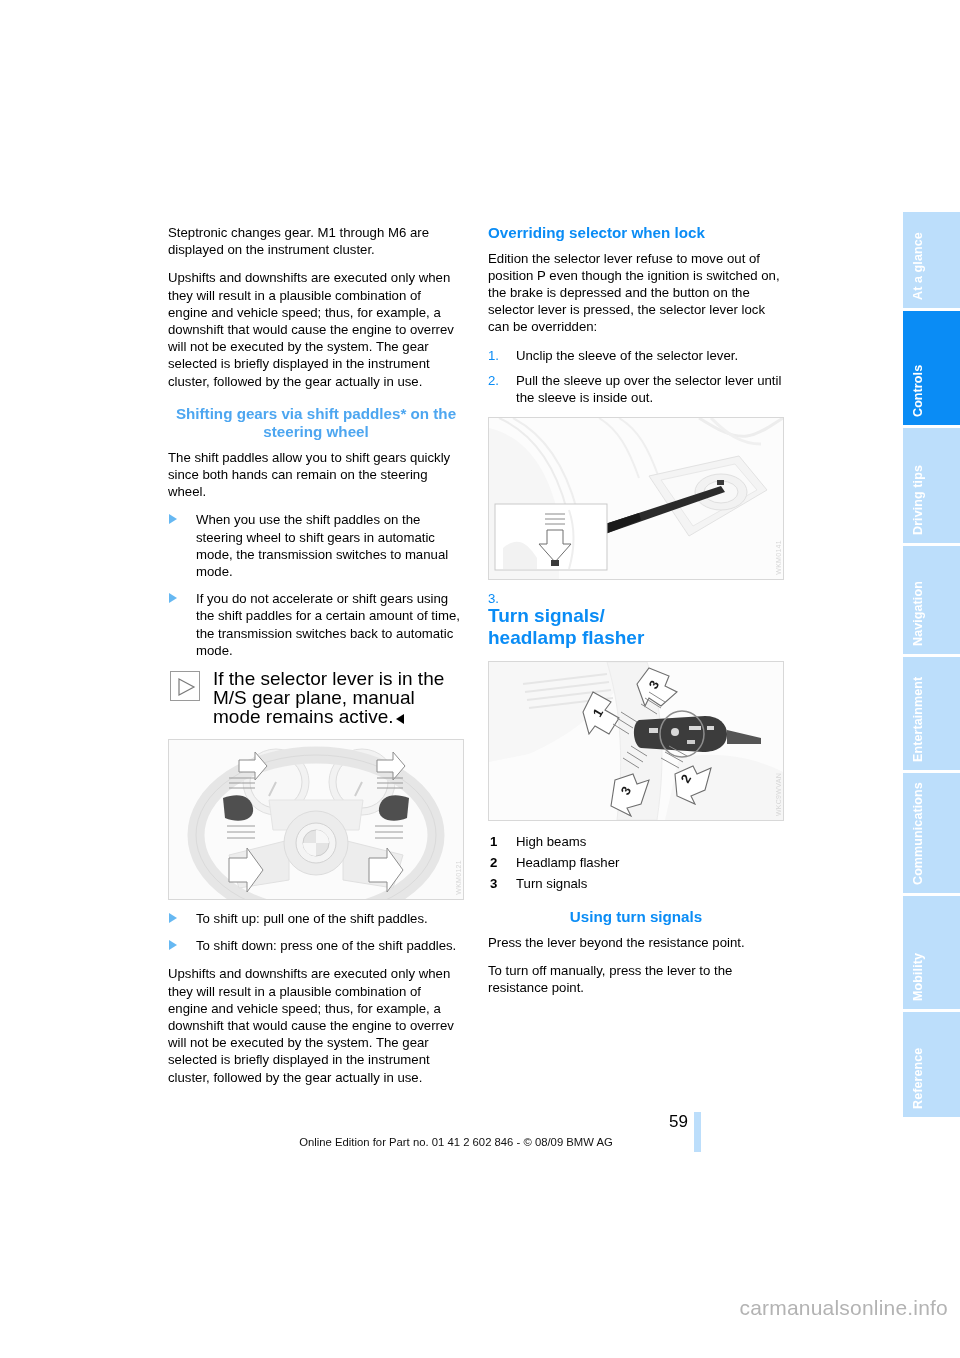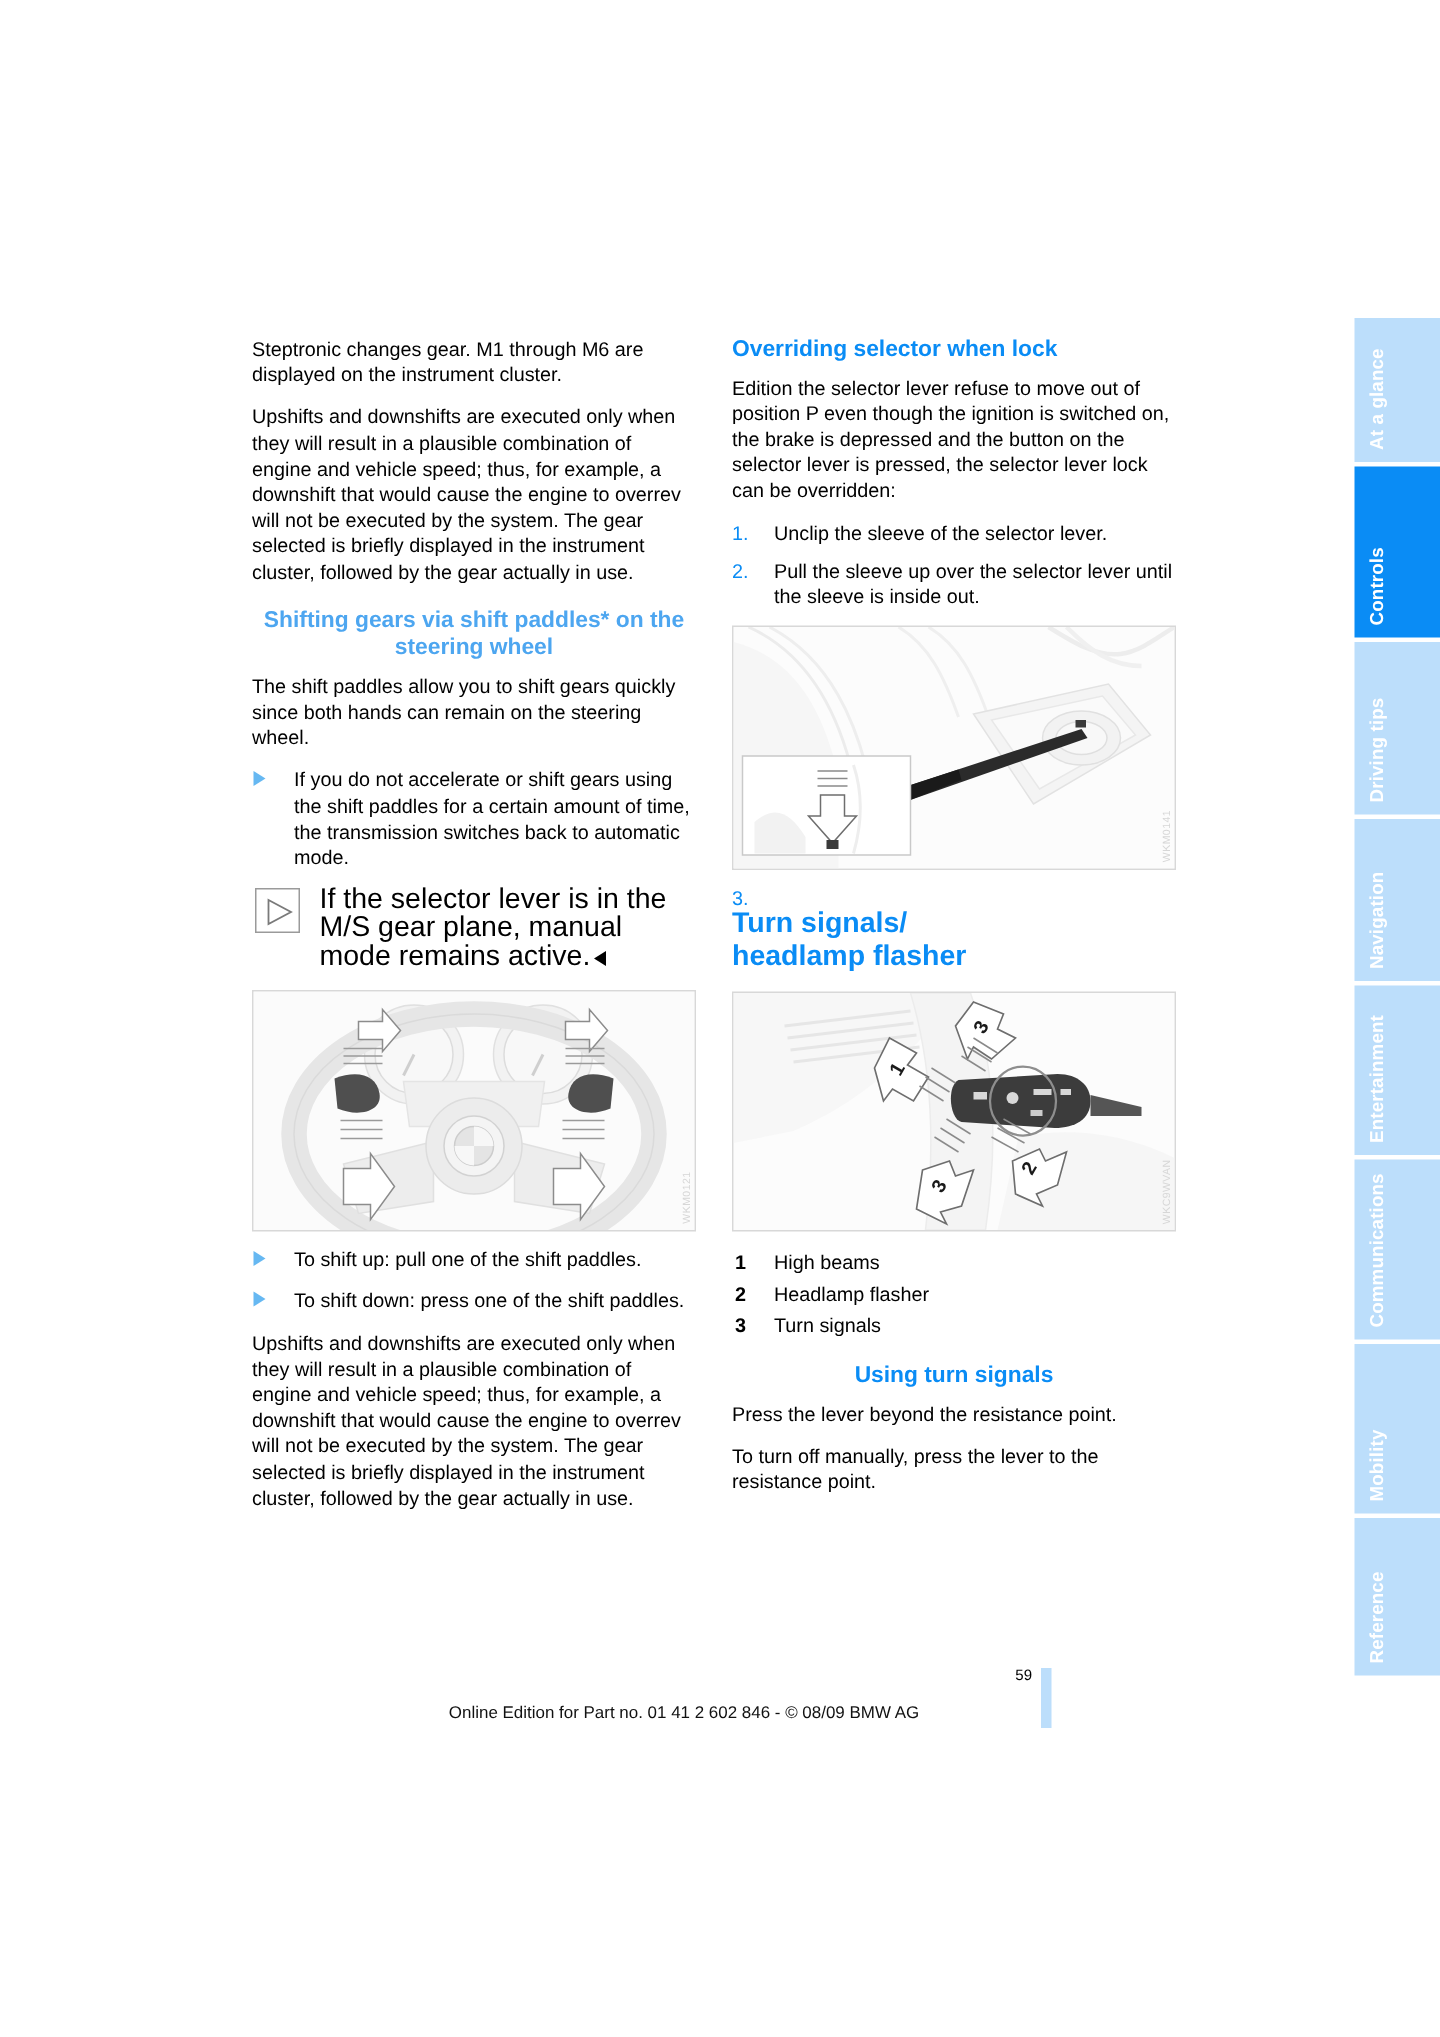--- a/index.html
+++ b/index.html
@@ -229,21 +229,21 @@
     letter-spacing: 0.3px;
   }
 
   .page-link { color: #0a8cf5; }
   #page-number {
     position: absolute;
     left: 640px;
     top: 1112px;
     width: 48px;
     text-align: right;
-    font-size: 10px;
+    font-size: 17px;
   }
   #footer-line {
     position: absolute;
     left: 196px;
     top: 1136px;
     width: 520px;
     text-align: center;
     font-size: 11.3px;
     color: #111;
   }
@@ -306,20 +306,24 @@
 
       <p class="body-text">Steptronic changes gear. M1 through M6 are displayed on the instrument cluster.</p>
 
       <p class="body-text">Upshifts and downshifts are executed only when they will result in a plausible combination of engine and vehicle speed; thus, for example, a downshift that would cause the engine to overrev will not be executed by the system. The gear selected is briefly displayed in the instrument cluster, followed by the gear actually in use.</p>
 
       <h2 class="h-blue">Shifting gears via shift paddles* on the steering wheel</h2>
 
       <p class="body-text">The shift paddles allow you to shift gears quickly since both hands can remain on the steering wheel.</p>
 
       <ul class="bullet-list">
+        <li class="bullet-item">
+          <span class="bullet-tri"></span>
+          <span>When you use the shift paddles on the steering wheel to shift gears in automatic mode, the transmission switches to manual mode.</span>
+        </li>
         <li class="bullet-item">
           <span class="bullet-tri"></span>
           <span>If you do not accelerate or shift gears using the shift paddles for a certain amount of time, the transmission switches back to automatic mode.</span>
         </li>
       </ul>
 
       <div class="note-box">
         <span class="note-icon">
           <svg width="20" height="20" viewBox="0 0 20 20" aria-hidden="true">
             <polygon points="3,2 18,10 3,18" fill="none" stroke="#7a7a7a" stroke-width="1.2"></polygon>
@@ -575,14 +579,15 @@
 
       <p class="body-text">To turn off manually, press the lever to the resistance point.</p>
 
     </div>
   </div>
 
   <div id="page-number">59</div>
   <div id="footer-bar"></div>
   <div id="footer-line">Online Edition for Part no. 01 41 2 602 846 - © 08/09 BMW AG</div>
 
+  <div id="watermark">carmanualsonline.info</div>
 
 </div>
 
 </body></html>

